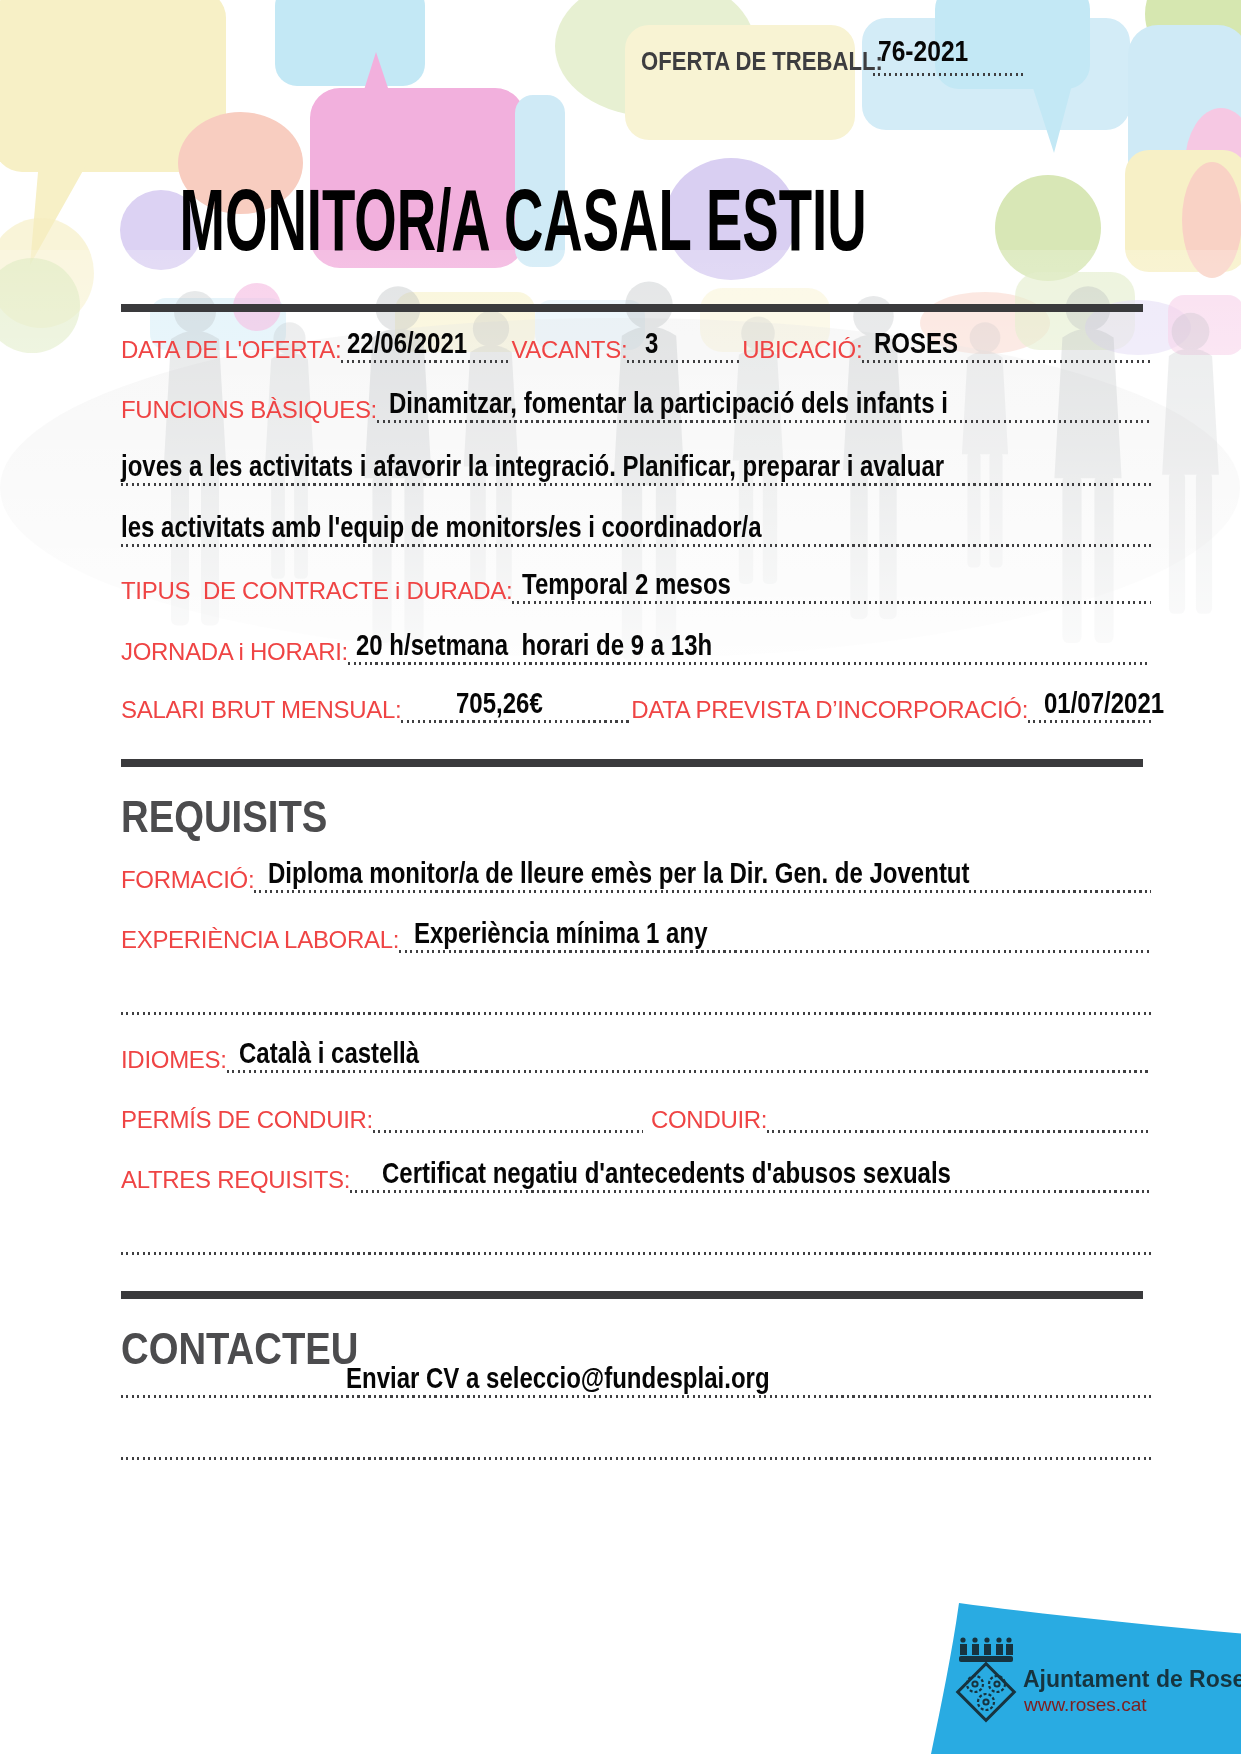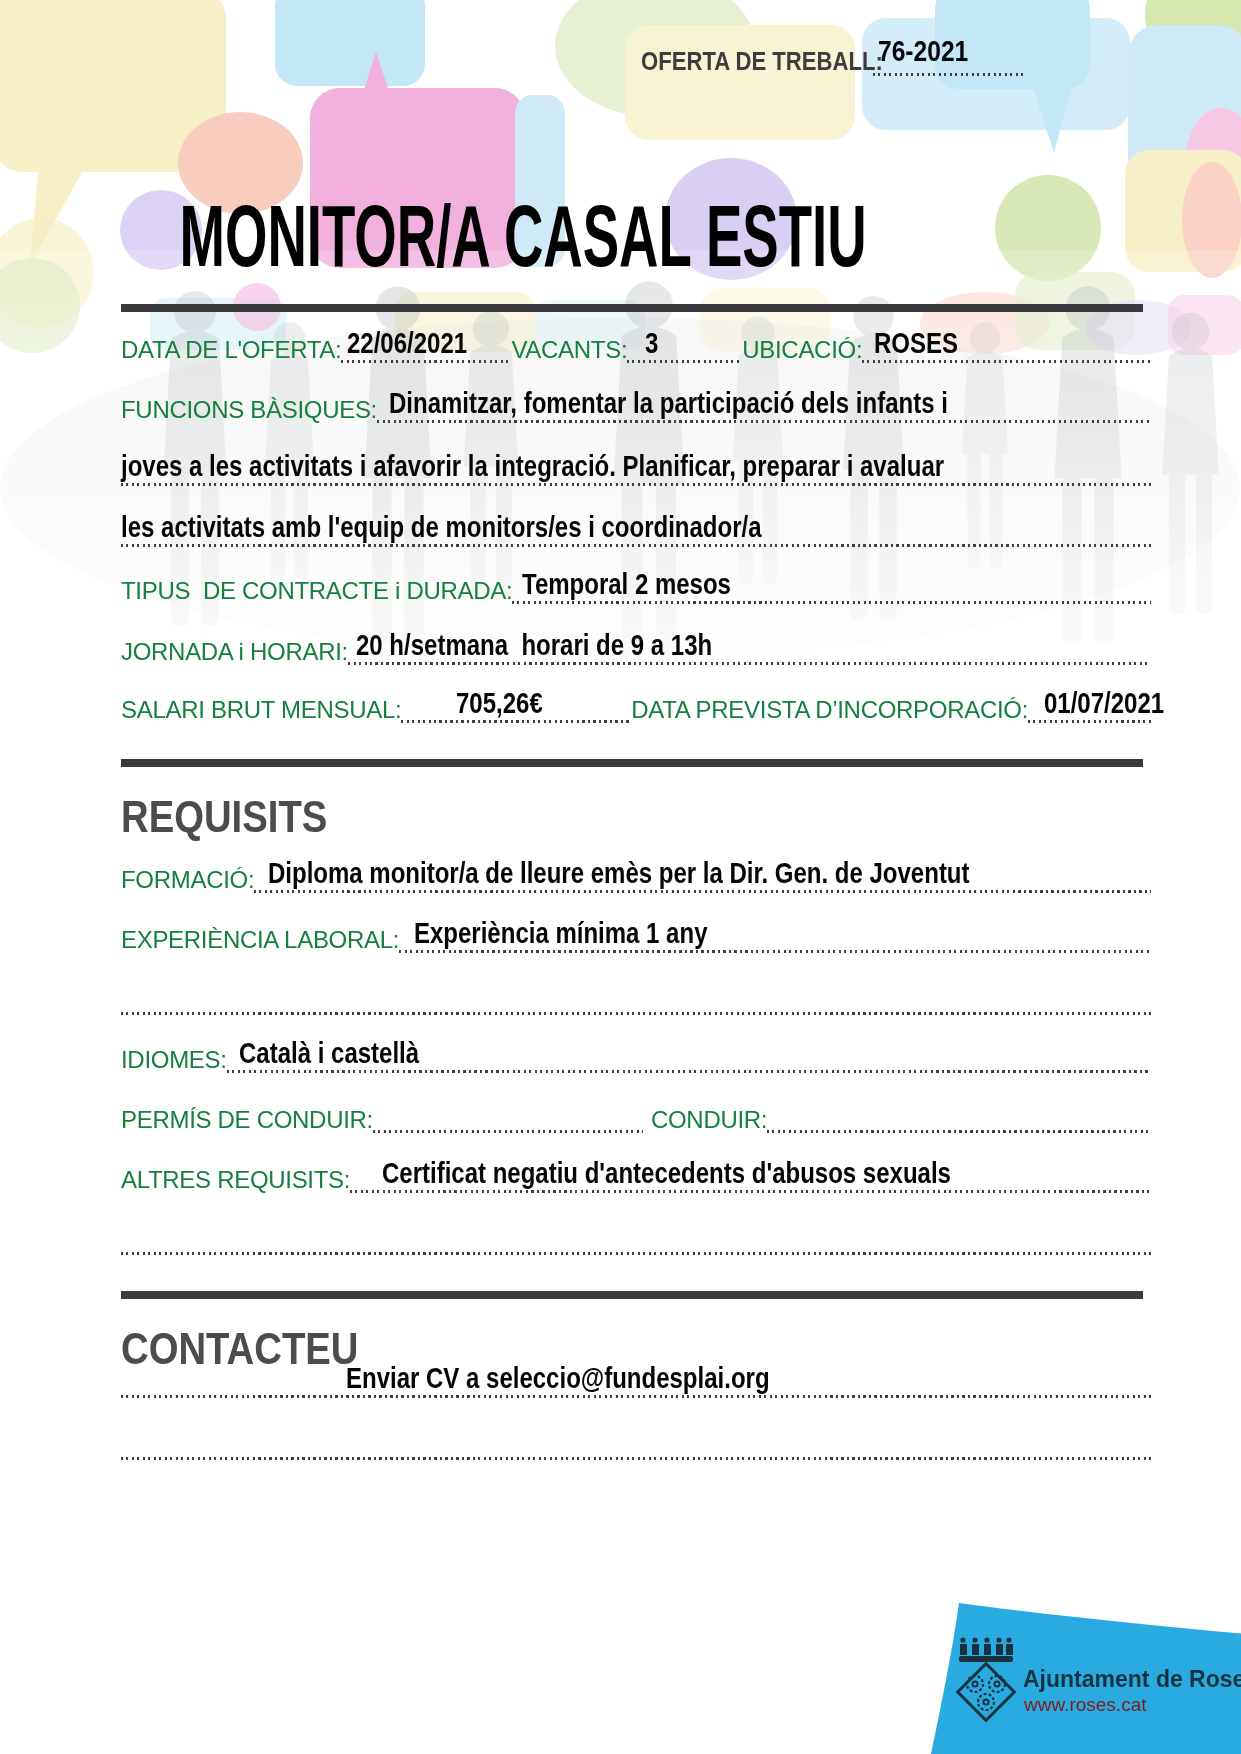--- a/index.html
+++ b/index.html
@@ -14,28 +14,28 @@
   .veil{position:absolute;left:0;top:250px;width:100%;height:500px;z-index:2;
         background:linear-gradient(180deg,rgba(255,255,255,.18),rgba(255,255,255,.45) 40%,rgba(255,255,255,.88) 82%,#fff 100%);}
   .sils{position:absolute;left:0;top:278px;width:1241px;height:430px;z-index:1;}
   
   .content{position:absolute;inset:0;z-index:5;margin-left:16px;}
   .offer-label{position:absolute;left:625px;top:46px;font-size:26px;font-weight:bold;color:#3d3d40;
                transform:scaleX(.85);transform-origin:left bottom;white-space:pre;}
   .offer-dots{position:absolute;left:857px;top:73px;width:150px;height:3px;}
   .offer-num{position:absolute;left:862px;top:34px;font-size:30px;font-weight:bold;color:#070707;
              transform:scaleX(.82);transform-origin:left bottom;white-space:pre;}
-  .title-wrap{position:absolute;left:0;top:192px;width:983px;display:flex;justify-content:center;padding-left:16px;}
+  .title-wrap{position:absolute;left:0;top:176px;width:983px;display:flex;justify-content:center;padding-left:16px;}
   .title{font-size:88px;font-weight:bold;color:#010101;white-space:pre;line-height:1;
          transform:scaleX(.62);transform-origin:center;letter-spacing:0px;}
   .bar{position:absolute;left:105px;width:1022px;height:8px;background:#3a3a3c;}
   .sec-h{position:absolute;left:105px;font-size:44px;font-weight:bold;color:#4c4c4e;
          transform:scaleX(.87);transform-origin:left top;white-space:pre;}
   .row{position:absolute;left:105px;width:1030px;height:34px;display:flex;align-items:flex-end;}
-  .lbl{font-size:24px;color:#15803d;white-space:pre;line-height:1.05;letter-spacing:-.3px;flex:0 0 auto;padding-bottom:1px;}
+  .lbl{font-size:24px;color:#ef4444;white-space:pre;line-height:1.05;letter-spacing:-.3px;flex:0 0 auto;padding-bottom:1px;}
   .fld{position:relative;flex:1 1 auto;height:100%;}
   .fld::before{content:"";position:absolute;left:0;right:0;bottom:0;height:3px;
     background:repeating-linear-gradient(90deg,#3f3f41 0,#3f3f41 2px,rgba(0,0,0,0) 2px,rgba(0,0,0,0) 5.5px);}
   .dots3{background:repeating-linear-gradient(90deg,#3f3f41 0,#3f3f41 2px,rgba(0,0,0,0) 2px,rgba(0,0,0,0) 5.5px);}
   .val{position:absolute;bottom:5px;left:0;font-size:30px;font-weight:bold;color:#060606;white-space:pre;
        transform:scaleX(.8);transform-origin:left bottom;line-height:1;}
   .f170{flex:0 0 170px;} .f115{flex:0 0 115px;} .f222{flex:0 0 230px;} .f270{flex:0 0 270px;}
   
   .footer-svg{position:absolute;left:821px;top:1594px;width:420px;height:160px;}
   .org-name{position:absolute;left:1007px;top:1666px;font-size:23px;font-weight:bold;color:#16343f;white-space:pre;text-align:right;}

